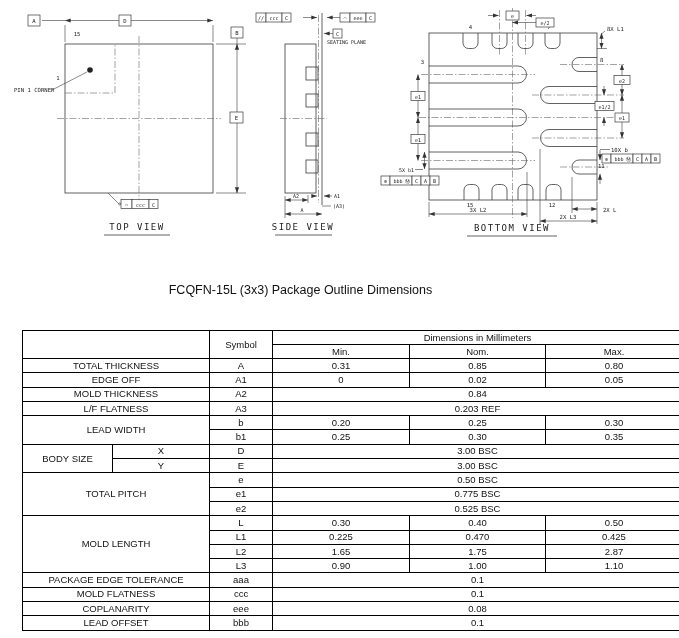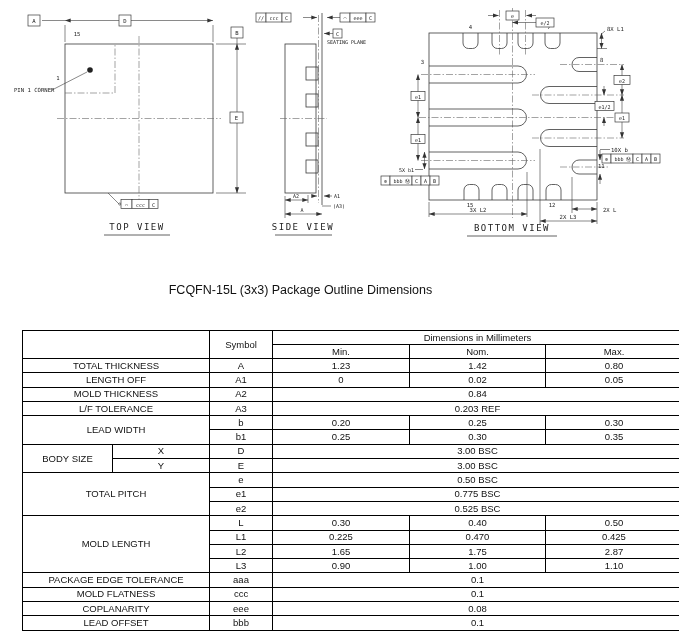--- a/index.html
+++ b/index.html
@@ -274,38 +274,38 @@
     <tr>
       <th>Min.</th>
       <th>Nom.</th>
       <th>Max.</th>
     </tr>
   </thead>
   <tbody>
       <tr>
         <td rowspan="1" colspan="2">TOTAL THICKNESS</td>
         <td>A</td>
-        <td>1.23</td>
-        <td>1.42</td>
+        <td>0.31</td>
+        <td>0.85</td>
         <td>0.80</td>
       </tr>
       <tr>
-        <td rowspan="1" colspan="2">LENGTH OFF</td>
+        <td rowspan="1" colspan="2">EDGE OFF</td>
         <td>A1</td>
         <td>0</td>
         <td>0.02</td>
         <td>0.05</td>
       </tr>
       <tr>
         <td rowspan="1" colspan="2">MOLD THICKNESS</td>
         <td>A2</td>
         <td colspan="3">0.84</td>
       </tr>
       <tr>
-        <td rowspan="1" colspan="2">L/F TOLERANCE</td>
+        <td rowspan="1" colspan="2">L/F FLATNESS</td>
         <td>A3</td>
         <td colspan="3">0.203 REF</td>
       </tr>
       <tr>
         <td rowspan="2" colspan="2">LEAD WIDTH</td>
         <td>b</td>
         <td>0.20</td>
         <td>0.25</td>
         <td>0.30</td>
       </tr>

